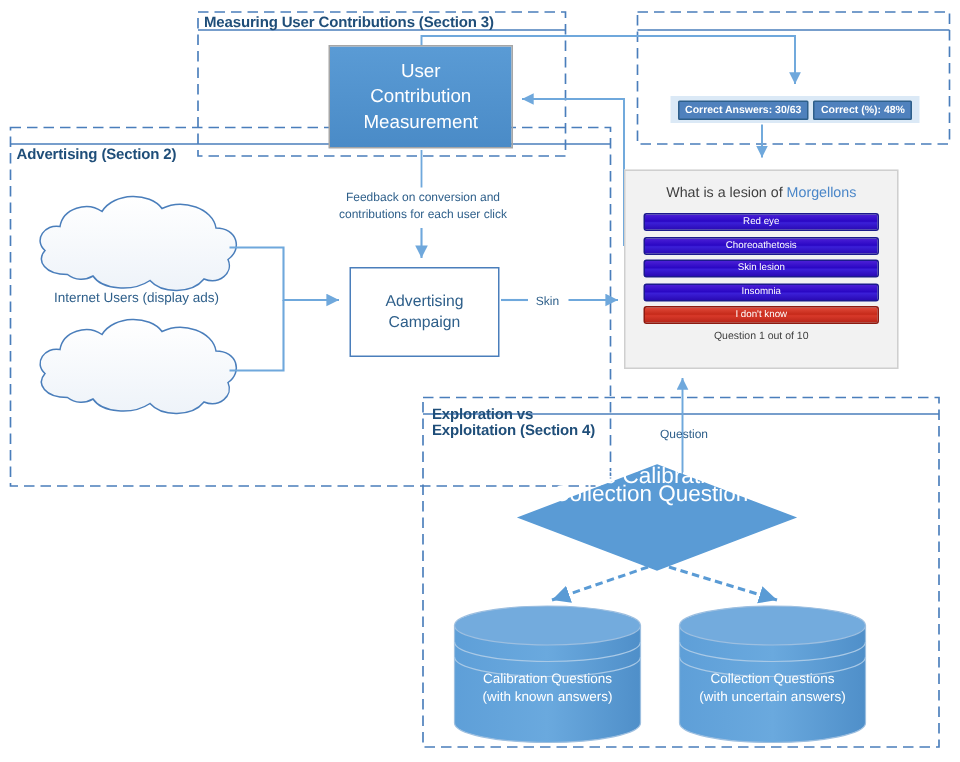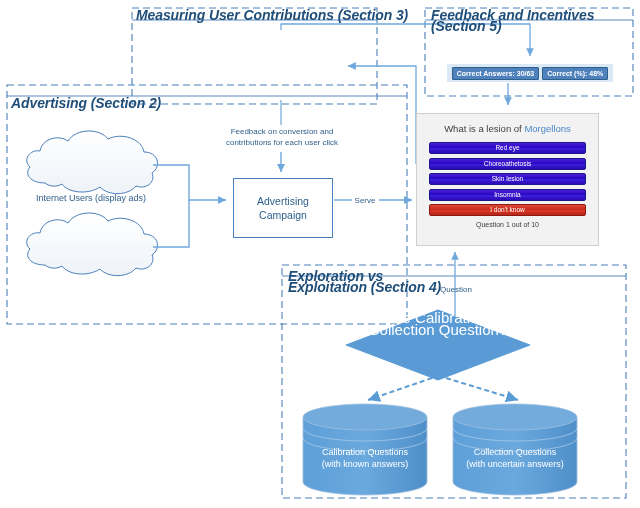--- a/index.html
+++ b/index.html
@@ -22,27 +22,26 @@
     position: absolute;
     left: 0;
     top: 0;
     width: 640px;
     height: 508px;
     pointer-events: none;
   }
   .sec-label {
     position: absolute;
     font-family: "Liberation Sans", sans-serif;
-    font-size: 14px;
+    font-size: 10px;
     font-weight: bold;
     color: #1f4e79;
     letter-spacing: -0.1px;
     line-height: 11px;
     white-space: pre-line;
-    font-style: italic;
   }
   
   #ucm-box {
     position: absolute;
     left: 219px;
     top: 30px;
     width: 123px;
     height: 69px;
     background: #4f94cd;
     background: linear-gradient(180deg,#5a9bd5 0%,#4a8bc7 100%);
@@ -313,27 +312,31 @@
     <g>
       <path d="M 453 417 L 453 482 A 62 13 0 0 0 577 482 L 577 417 Z" fill="url(#cylgrad)" stroke="#9dbfe0" stroke-width="0.8"></path>
       <ellipse cx="515" cy="417" rx="62" ry="13" fill="#73abdd" stroke="#9dbfe0" stroke-width="0.8"></ellipse>
       <path d="M 453 428 A 62 13 0 0 0 577 428" fill="none" stroke="#a9c9e6" stroke-width="0.8"></path>
       <path d="M 453 438 A 62 13 0 0 0 577 438" fill="none" stroke="#a9c9e6" stroke-width="0.8"></path>
     </g>
   </svg>
 
   <div class="sec-label" style="left:136px; top:10px;">Measuring User Contributions (Section 3)</div>
 
-  <div class="sec-label" style="left:431px; top:10px;">Feedback and Incentives (Section 5)</div>
 
   <div class="sec-label" style="left:11px; top:98px;">Advertising (Section 2)</div>
 
   <div class="sec-label" style="left:288px; top:271px;">Exploration vs
 Exploitation (Section 4)</div>
 
+  <div id="ucm-box">
+    <div class="txt">User
+Contribution
+Measurement</div>
+  </div>
 
   <div id="adcamp-box">
     <div class="txt">Advertising
 Campaign</div>
   </div>
 
   <div class="cloud-label" style="left:16px; top:160px;">Internet Users (display ads)</div>
 
 
   <div id="diamond-label">Serve Calibration or
@@ -341,21 +344,21 @@
 
   <div class="cyl-label" style="left:285px; top:446px;">Calibration Questions
 (with known answers)</div>
 
   <div class="cyl-label" style="left:435px; top:446px;">Collection Questions
 (with uncertain answers)</div>
 
   <div class="edge-label" style="left:208px; top:126px; width:148px;">Feedback on conversion and
 contributions for each user click</div>
 
-  <div class="edge-label" style="left:350px; top:195px; width:30px;">Serve</div>
+  <div class="edge-label" style="left:350px; top:195px; width:30px;">Skin</div>
 
   <div class="edge-label" style="left:428px; top:284px; width:56px;">Question</div>
 
   <div id="stats-bar">
     <span class="stat-chip">Correct Answers: 30/63</span>
     <span class="stat-chip">Correct (%): 48%</span>
   </div>
 
   <div id="quiz-panel">
     <div id="quiz-question">

